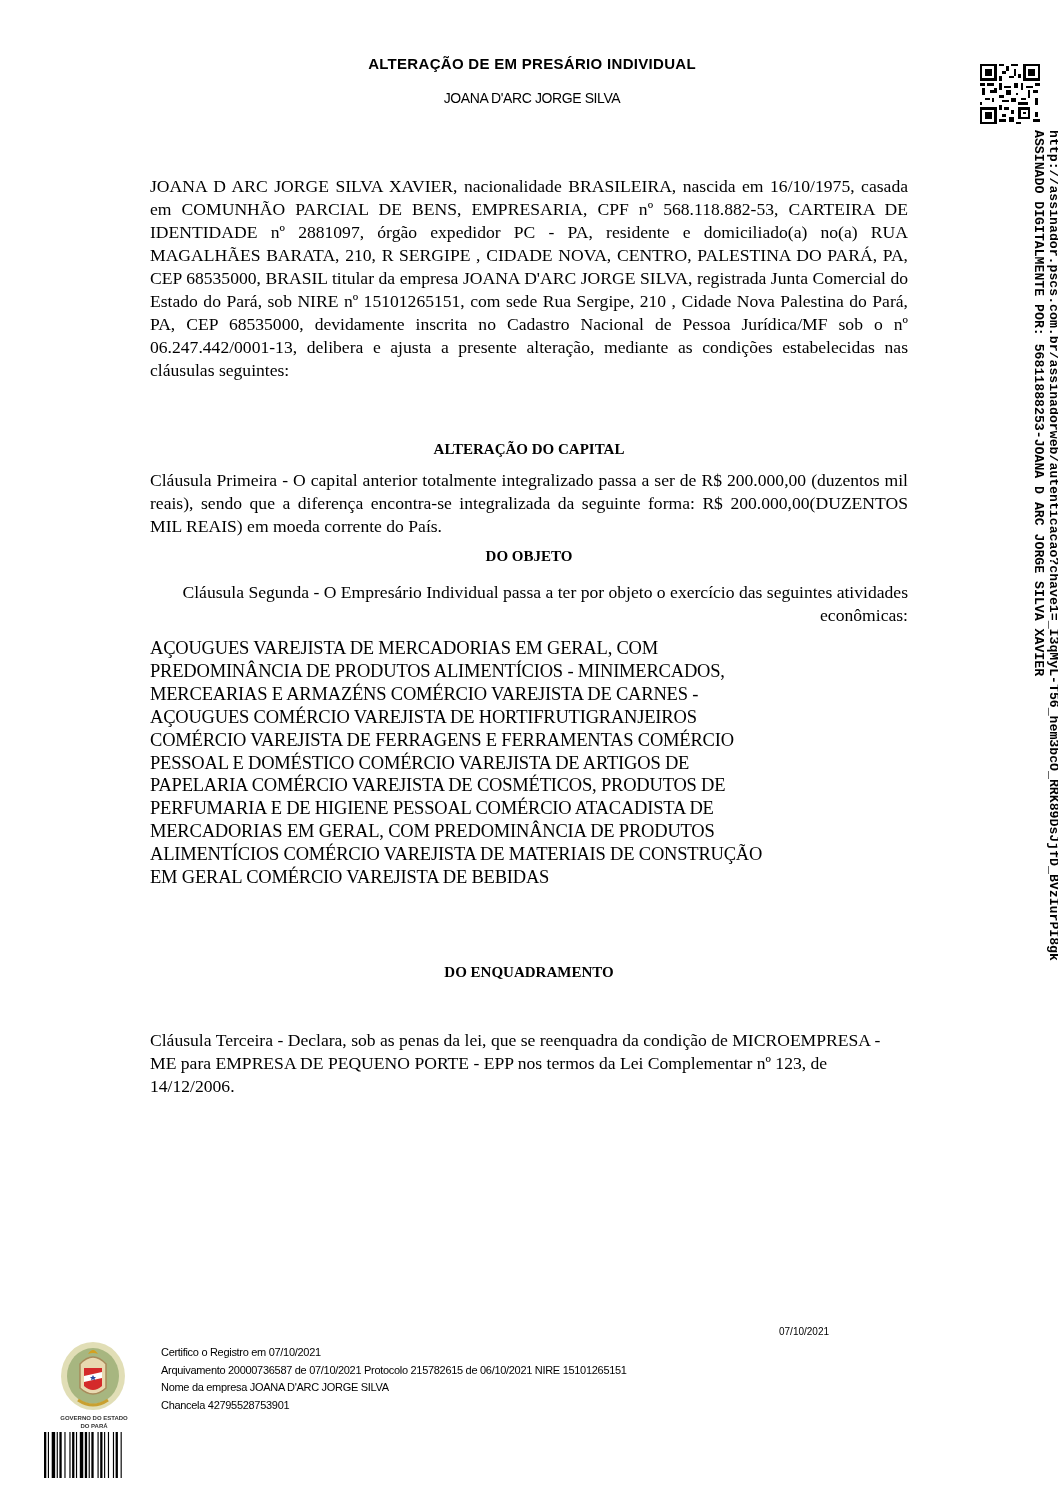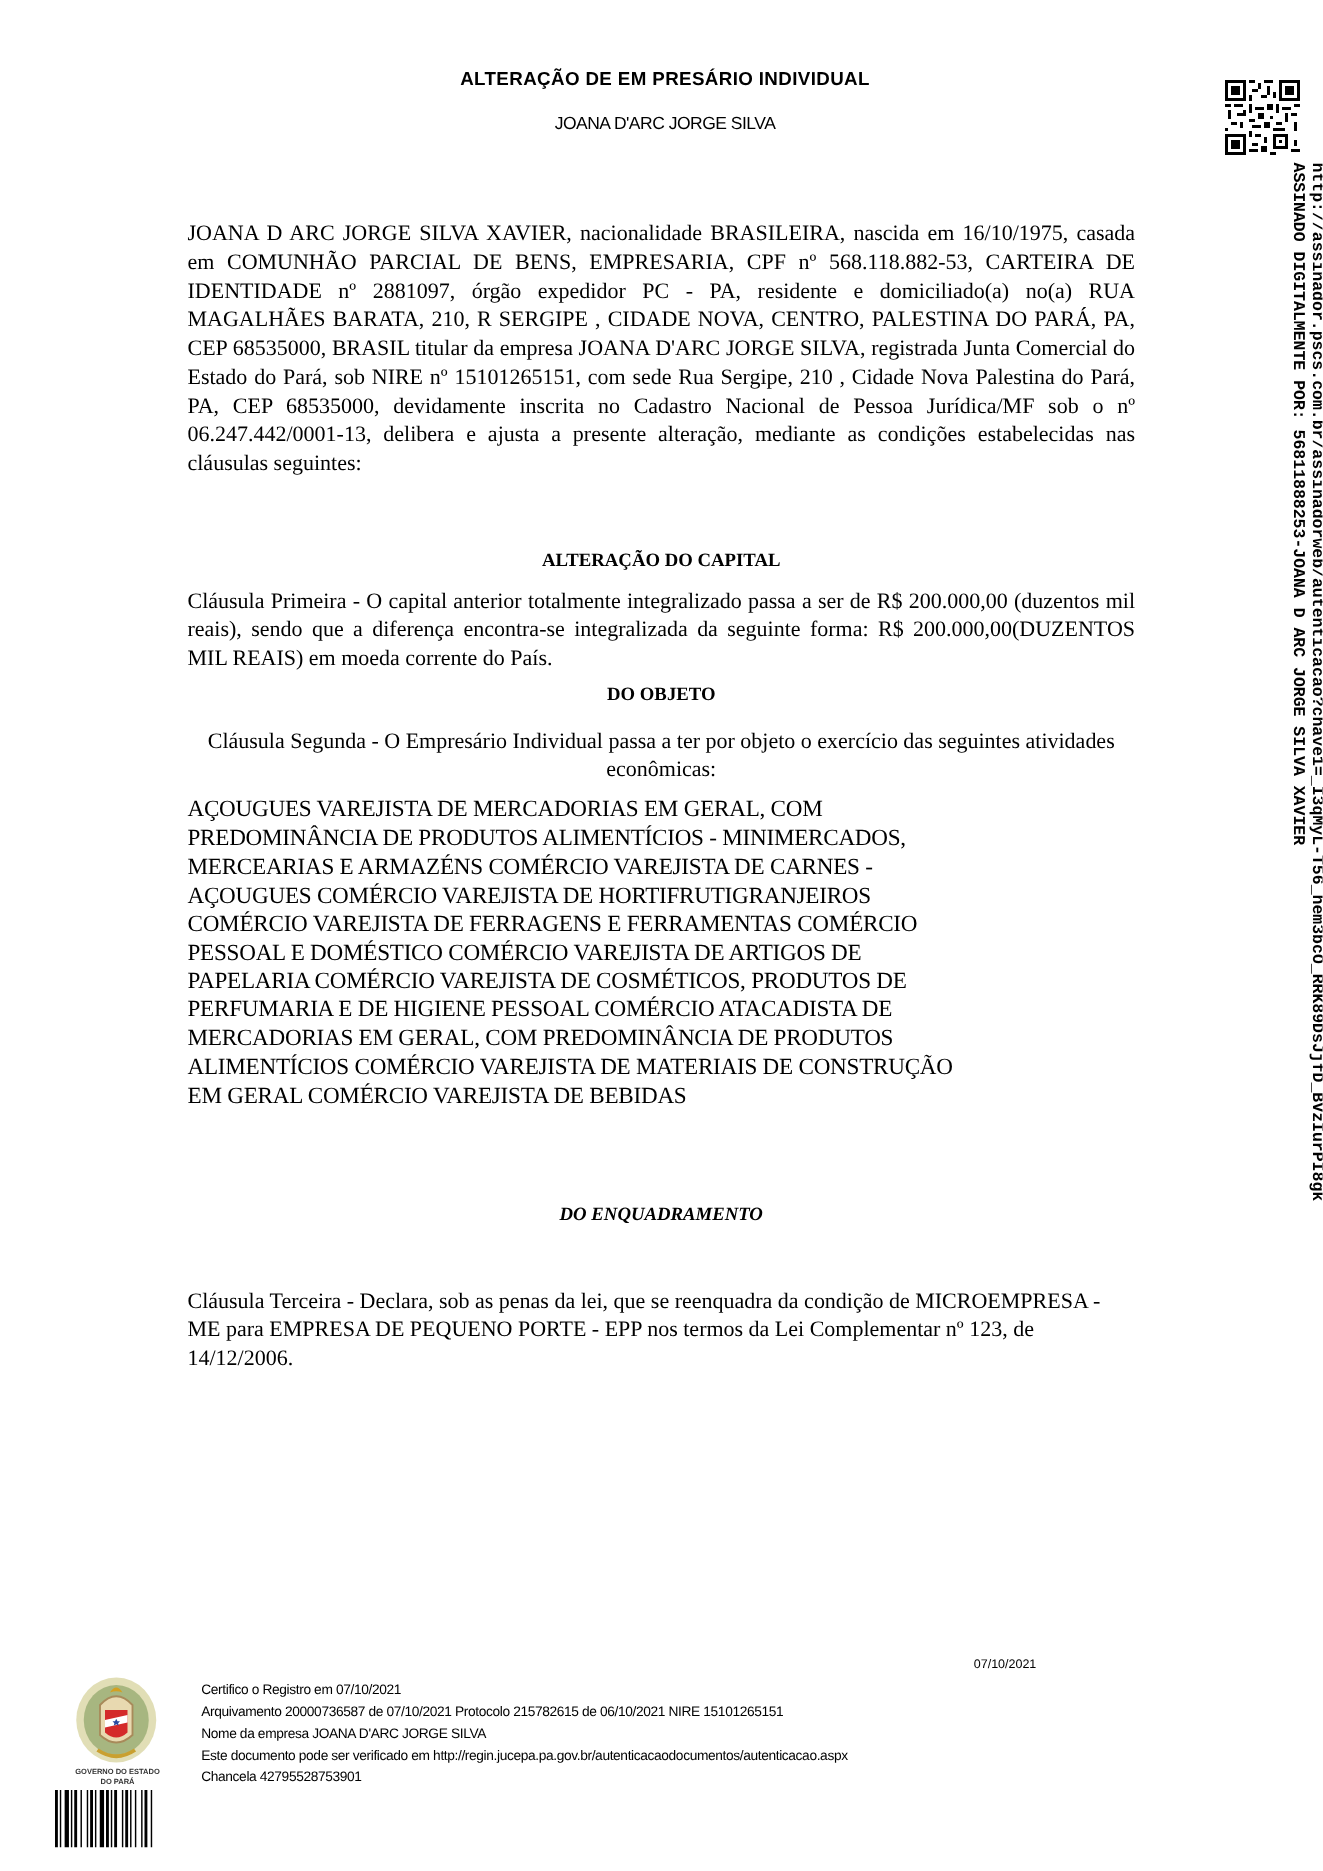--- a/index.html
+++ b/index.html
@@ -49,30 +49,30 @@
       position: absolute;
       left: 150px;
       width: 758px;
       text-align: center;
       font-weight: bold;
       font-size: 15px;
     }
     .h-capital { top: 441px; }
     .clause1 { top: 469px; }
     .h-objeto { top: 548px; }
-    .clause2 { top: 581px; text-align: center; }
+    .clause2 { top: 581px; text-align: right; }
     .activities {
       top: 637px;
       font-size: 18.5px;
       line-height: 22.9px;
       text-align: left;
       letter-spacing: -0.2px;
     }
     .activities span.line { display: block; white-space: nowrap; }
-    .h-enquadramento { top: 964px; font-style: italic; }
+    .h-enquadramento { top: 964px; }
     .clause3 { top: 1029px; text-align: left; }
     .clause3 b { font-weight: normal; }
 
     
     .qr {
       position: absolute;
       left: 980px;
       top: 64px;
       width: 60px;
       height: 60px;
@@ -229,21 +229,20 @@
 <div class="vertical-sig mono">
   <div>http://assinador.pscs.com.br/assinadorweb/autenticacao?chave1=_I3qMyL-T56_hem3bcO_RRK89DsJjfD_BVzIurPI8gk</div>
   <div>ASSINADO DIGITALMENTE POR: 56811888253-JOANA D ARC JORGE SILVA XAVIER</div>
 </div>
 
 <div class="footer-date sans">07/10/2021</div>
 <div class="footer-lines sans">
   <div>Certifico o Registro em 07/10/2021</div>
   <div>Arquivamento 20000736587 de 07/10/2021 Protocolo 215782615 de 06/10/2021 NIRE 15101265151</div>
   <div>Nome da empresa JOANA D'ARC JORGE SILVA</div>
-  <div>Este documento pode ser verificado em http://regin.jucepa.pa.gov.br/autenticacaodocumentos/autenticacao.aspx</div>
   <div>Chancela 42795528753901</div>
 </div>
 
 <svg class="coat-of-arms" viewBox="0 0 70 76">
   <ellipse cx="35" cy="36" rx="32" ry="34" fill="#c8c27a" opacity="0.55"></ellipse>
   <ellipse cx="35" cy="36" rx="26" ry="28" fill="#8fa56a" opacity="0.7"></ellipse>
   <path d="M22 24 Q35 10 48 24 L48 48 Q35 60 22 48 Z" fill="#e8d9b0" stroke="#a88a5a" stroke-width="1.5"></path>
   <path d="M26 28 L44 28 L44 46 Q35 54 26 46 Z" fill="#d42a2a"></path>
   <path d="M26 36 L44 32 L44 38 L26 42 Z" fill="#fff"></path>
   <polygon points="35,35 36,37 38,37 36.5,38.5 37,40.5 35,39.3 33,40.5 33.5,38.5 32,37 34,37" fill="#2a4aa0"></polygon>

